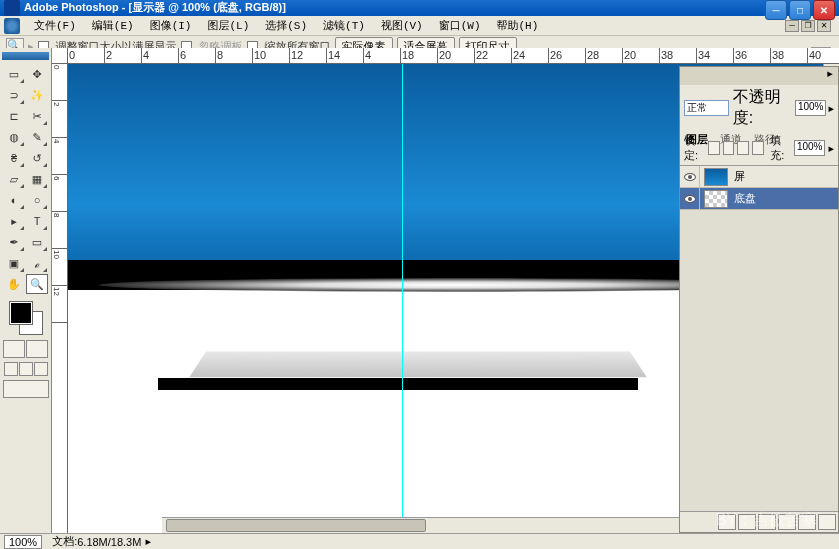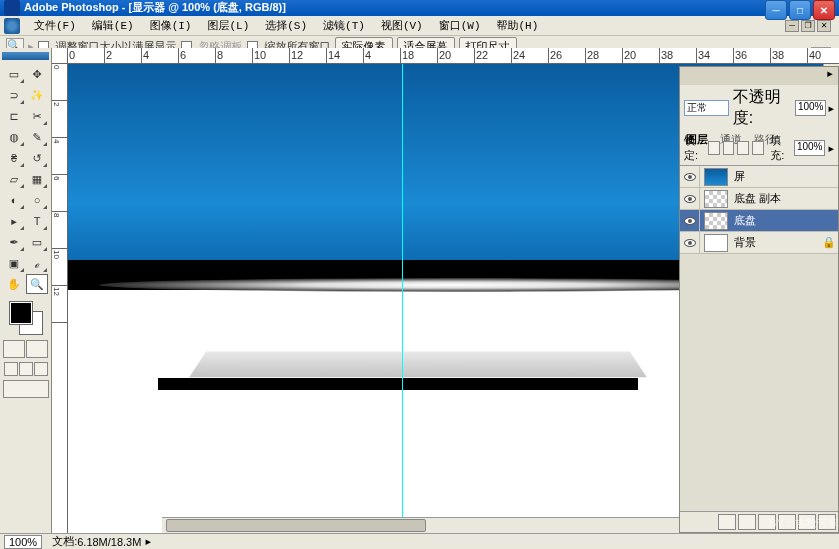--- a/index.html
+++ b/index.html
@@ -81,21 +81,21 @@
 .layer-thumb { width: 24px; height: 18px; border: 1px solid #888; margin: 0 4px; background: #fff; }
 .thumb-checker { background: repeating-conic-gradient(#ccc 0 25%, #fff 0 50%) 0 0/8px 8px; }
 .thumb-blue { background: linear-gradient(#0a5c9e,#1a8ad4); }
 .layer-name { flex: 1; padding-left: 2px; }
 .layer-lock-ico { width: 12px; margin-right: 4px; }
 .layer-footer { display: flex; padding: 2px; gap: 2px; justify-content: flex-end; }
 .lf-btn { width: 18px; height: 16px; border: 1px solid #888; background: #f4f2e8; cursor: pointer; }
 
 .statusbar { position: absolute; left: 0; bottom: 0; right: 0; height: 16px; background: #eae8dc; border-top: 1px solid #999; display: flex; align-items: center; padding: 0 4px; font-size: 10px; }
 .zoom-box { border: 1px solid #888; padding: 0 4px; background: #fff; margin-right: 10px; }
-.watermark { position: absolute; right: 0; bottom: 18px; color: rgba(255,255,255,0.5); font-size: 11px; }
+.watermark { position: absolute; right: 22px; bottom: 18px; color: rgba(255,255,255,0.5); font-size: 16px; }
 </style>
 </head>
 <body>
 
 <div class="titlebar">
   <div class="titlebar-icon"></div>
   <span>Adobe Photoshop - [显示器 @ 100% (底盘, RGB/8)]</span>
   <div class="win-btns">
     <div class="win-btn">─</div>
     <div class="win-btn">□</div>
@@ -266,42 +266,27 @@
     <span>▸</span>
   </div>
   <div class="layer-list" id="layer-list">
       <div class="layer-row">
         <div class="eye">
           <div class="eye-ico"></div>
         </div>
         <div class="layer-thumb thumb-blue"></div>
         <div class="layer-name">屏</div>
       </div>
-      <div class="layer-row">
-        <div class="eye">
-          <div class="eye-ico"></div>
-        </div>
-        <div class="layer-thumb thumb-checker"></div>
-        <div class="layer-name">底盘 副本</div>
-      </div>
       <div class="layer-row selected">
         <div class="eye">
           <div class="eye-ico"></div>
         </div>
         <div class="layer-thumb thumb-checker"></div>
         <div class="layer-name">底盘</div>
       </div>
-      <div class="layer-row">
-        <div class="eye">
-          <div class="eye-ico"></div>
-        </div>
-        <div class="layer-thumb "></div>
-        <div class="layer-name">背景</div>
-        <span class="layer-lock-ico">🔒</span>
-      </div>
     </div>
   <div class="layer-footer">
     <div class="lf-btn"></div>
     <div class="lf-btn"></div>
     <div class="lf-btn"></div>
     <div class="lf-btn"></div>
     <div class="lf-btn"></div>
     <div class="lf-btn"></div>
   </div>
 </div>

